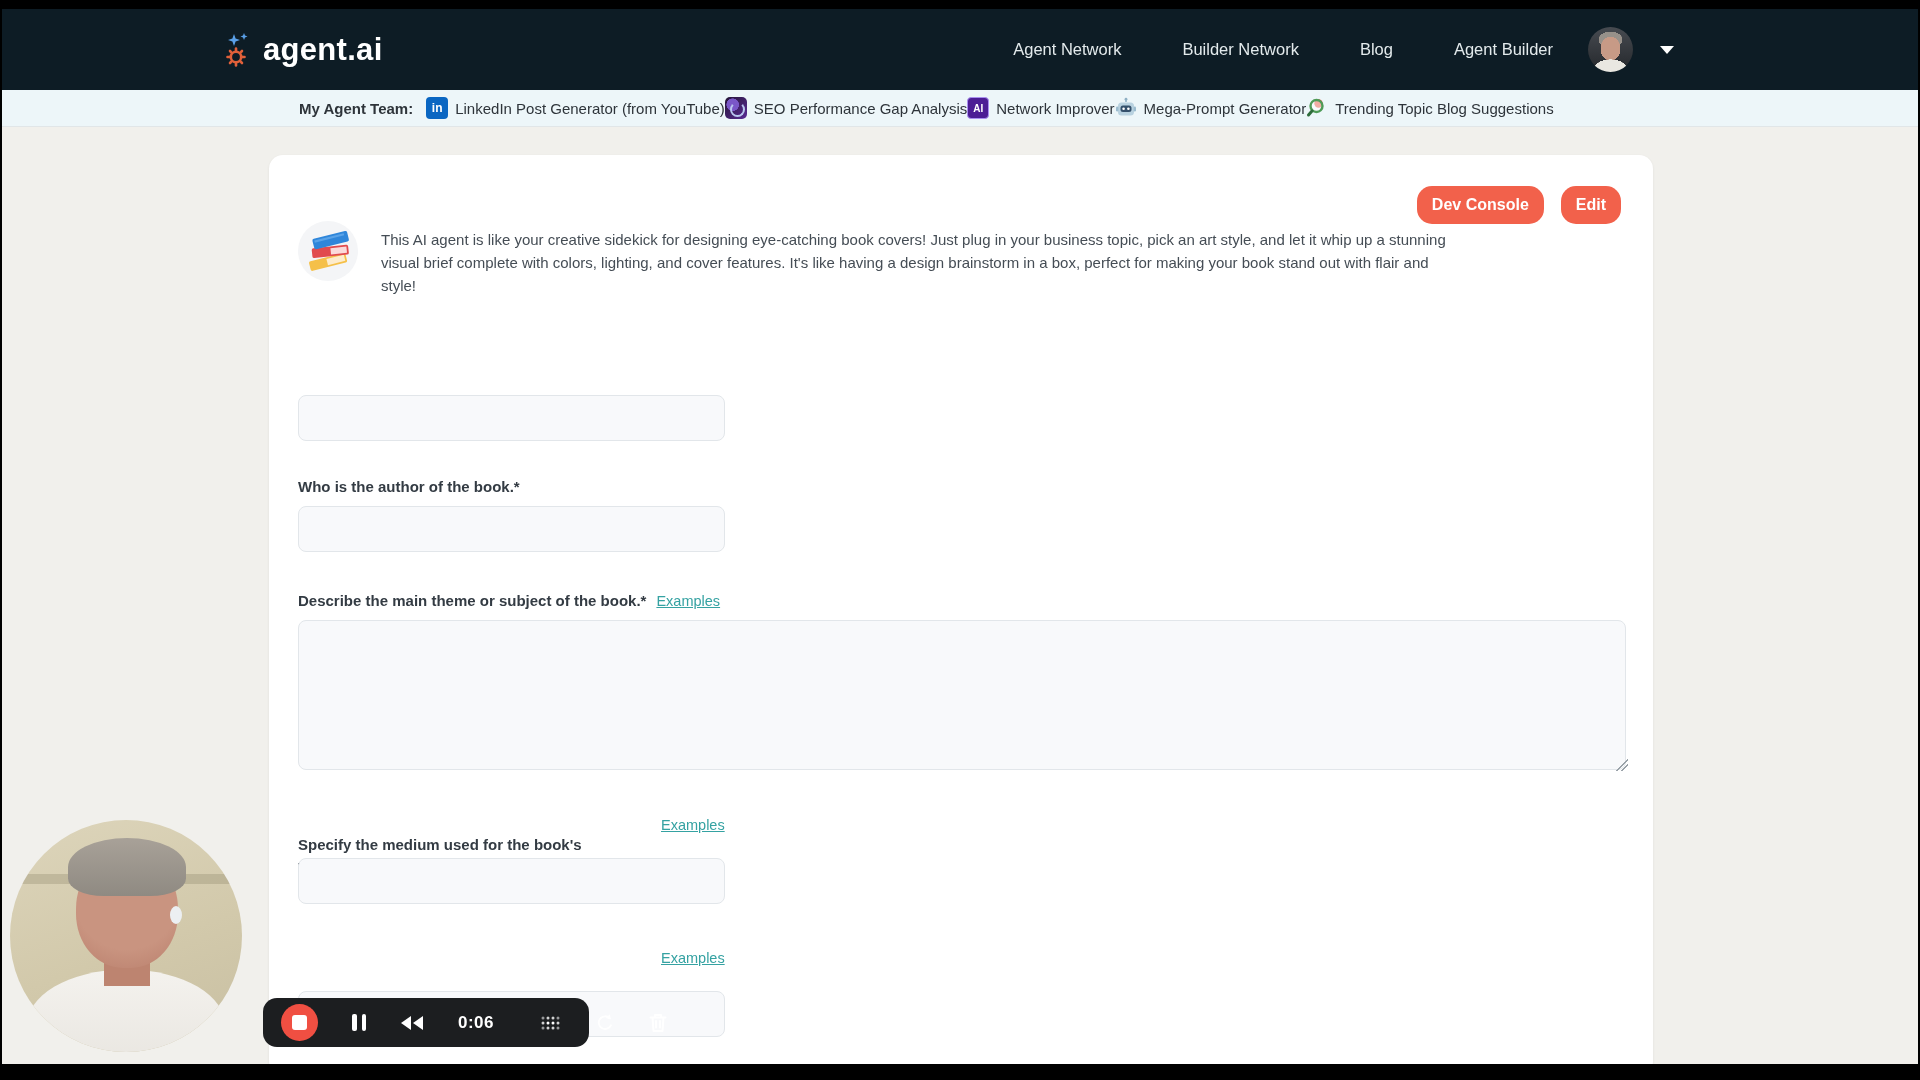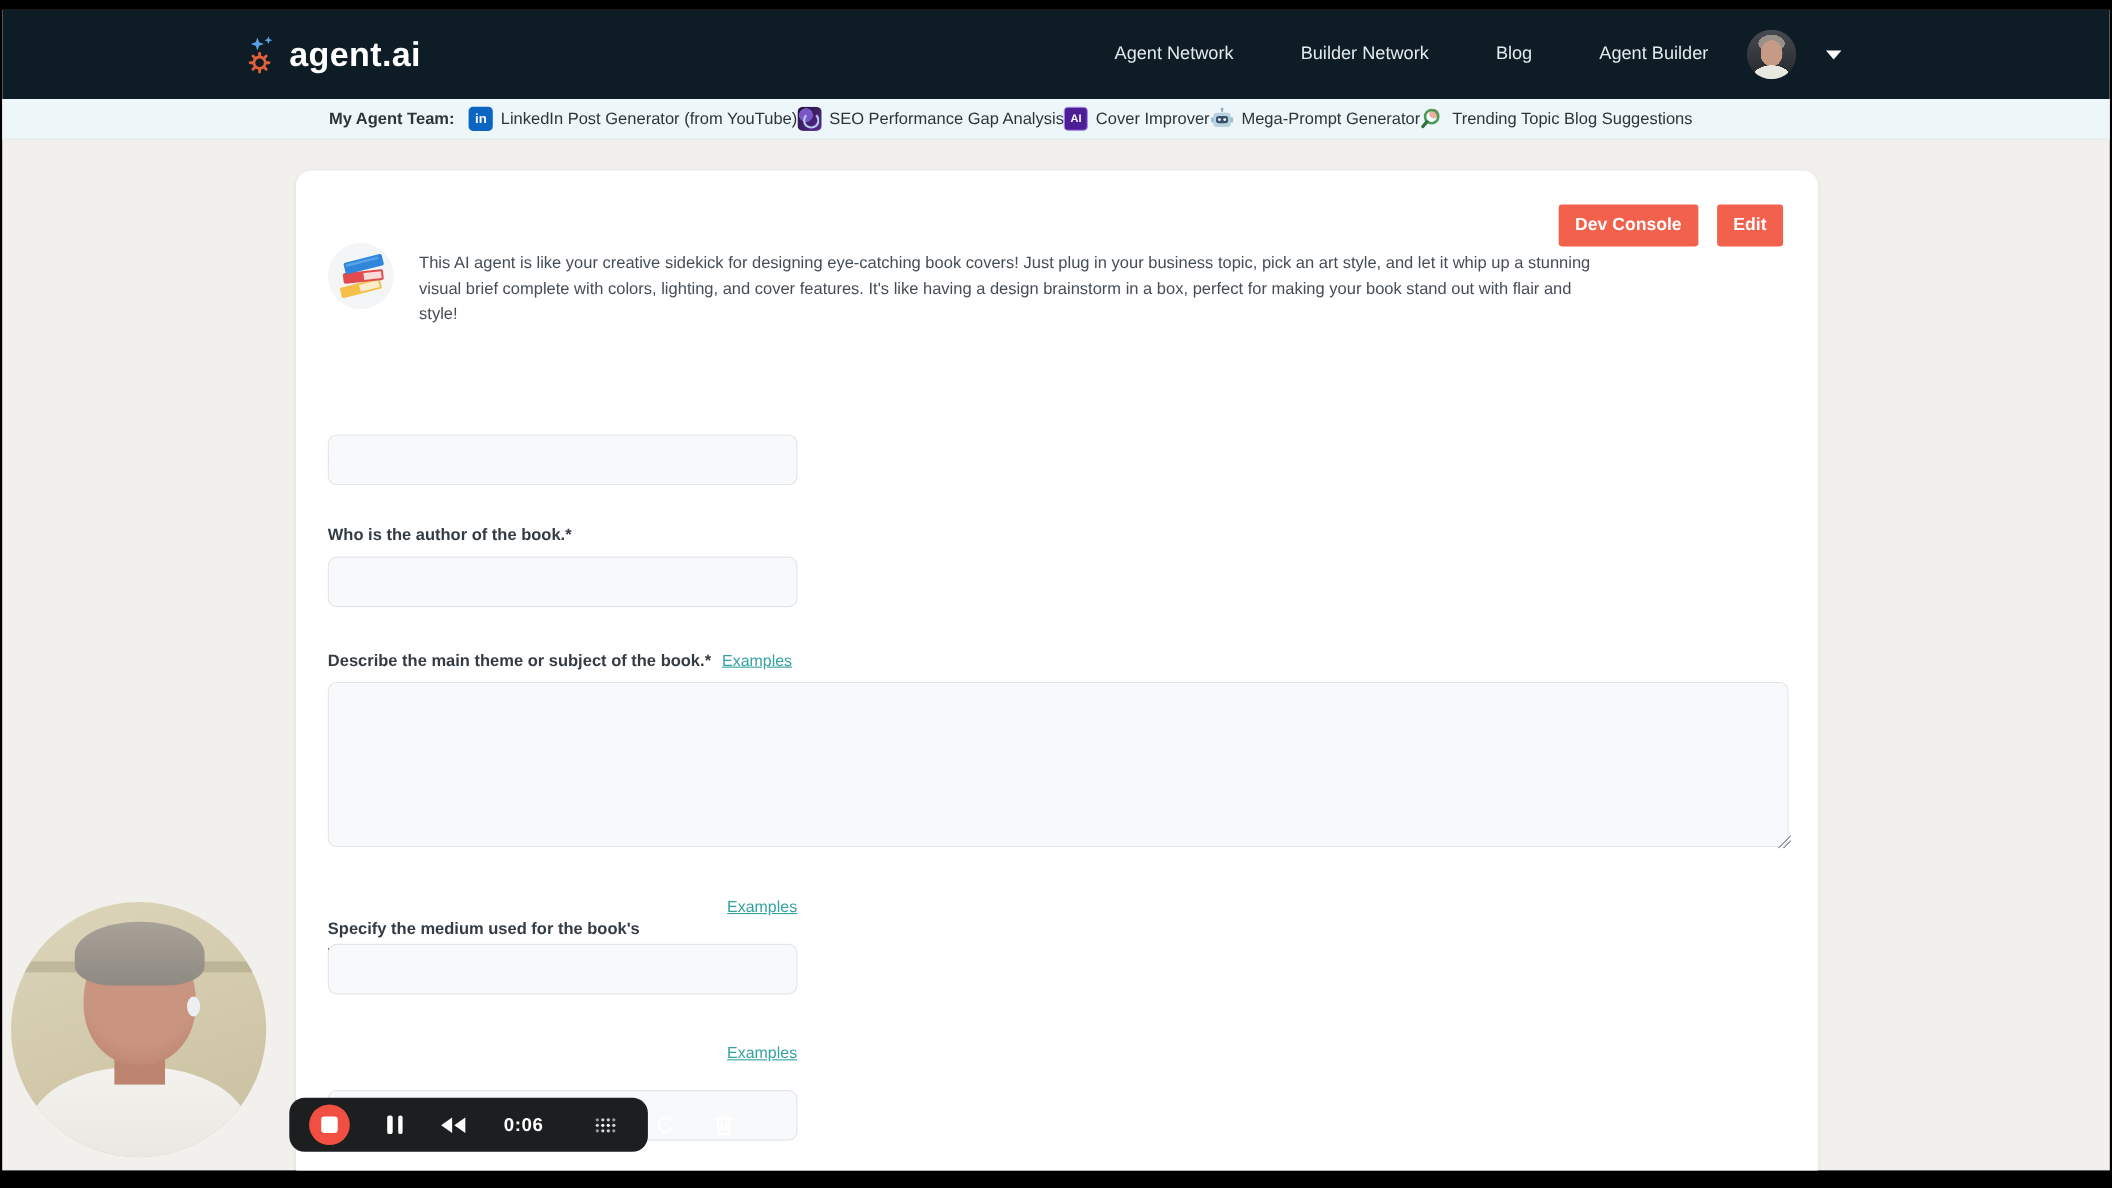--- a/index.html
+++ b/index.html
@@ -35,21 +35,21 @@
 
   
   .pagearea { position:relative; width:100%; height:937px; }
   .card { position:absolute; left:267px; top:28px; width:1384px; height:920px; background:#fff; border-radius:14px; box-shadow:0 1px 3px rgba(0,0,0,.07); }
 
   .agent-avatar { position:absolute; left:29px; top:66px; width:60px; height:60px; border-radius:50%; background:#f4f5f7; display:flex; align-items:center; justify-content:center; }
   .card-header { position:absolute; left:112px; top:26px; height:40px; display:flex; align-items:center; gap:16px; }
   .agent-title { font-size:25px; font-weight:700; color:#2e70cf; white-space:nowrap; }
   .pill { height:34px; padding:0 18px; border:1.5px solid #a5c1ea; border-radius:18px; background:#fff; color:#3b76d4; font-size:15px; font-weight:600; display:flex; align-items:center; cursor:pointer; white-space:nowrap; }
   .header-actions { position:absolute; right:32px; top:31px; display:flex; gap:17px; }
-  .btn-danger { height:38px; padding:0 15px; background:#f2614b; border:none; border-radius:3px; color:#fff; font-size:16px; font-weight:700; display:flex; align-items:center; cursor:pointer; white-space:nowrap; }
+  .btn-danger { height:38px; padding:0 15px; background:#f2614b; border:none; border-radius:15px; color:#fff; font-size:16px; font-weight:700; display:flex; align-items:center; cursor:pointer; white-space:nowrap; }
   .description { position:absolute; left:112px; top:73px; width:1065px; font-size:15px; line-height:23px; color:#454d55; }
 
   
   .field-label { position:absolute; font-size:15px; font-weight:700; color:#333b43; line-height:21px; }
   .examples-link { font-size:14.5px; font-weight:400; color:#35a2a2; text-decoration:underline; cursor:pointer; }
   .examples-abs { position:absolute; }
   .tinput { position:absolute; left:29px; width:427px; height:46px; background:#f8f9fb; border:1px solid #e2e6ea; border-radius:8px; font-size:15px; padding:0 12px; color:#333; }
   .tarea { position:absolute; left:29px; width:1328px; height:150px; background:#f8f9fb; border:1px solid #e2e6ea; border-radius:8px; resize:none; font-size:15px; padding:10px 12px; color:#333; font-family:"Liberation Sans",sans-serif; }
   .resize-grip { position:absolute; left:1347px; top:604px; width:12px; height:12px; cursor:nwse-resize;
     background:linear-gradient(135deg, transparent 0 50%, #9aa2a9 50% 56%, transparent 56% 70%, #9aa2a9 70% 76%, transparent 76%); }
@@ -118,21 +118,21 @@
         <span class="team-item">
           <span class="ticon ticon-linkedin">in</span>
           <span>LinkedIn Post Generator (from YouTube)</span>
         </span>
         <span class="team-item">
           <span class="ticon ticon-seo"></span>
           <span>SEO Performance Gap Analysis</span>
         </span>
         <span class="team-item">
           <span class="ticon ticon-ai">AI</span>
-          <span>Cover Improver</span>
+          <span>Network Improver</span>
         </span>
         <span class="team-item">
           <span class="ticon">
             <svg width="22" height="22" viewBox="0 0 22 22">
               <line x1="11" y1="2" x2="11" y2="5" stroke="#8fb0c4" stroke-width="1.6"></line>
               <circle cx="11" cy="2.2" r="1.4" fill="#8fb0c4"></circle>
               <rect x="3" y="5.5" width="16" height="13" rx="3.5" fill="#b9d2e0"></rect>
               <rect x="1" y="9.5" width="2.4" height="5" rx="1.2" fill="#9cbccf"></rect>
               <rect x="18.6" y="9.5" width="2.4" height="5" rx="1.2" fill="#9cbccf"></rect>
               <rect x="5.5" y="8.5" width="11" height="6.5" rx="2.5" fill="#34506b"></rect>

